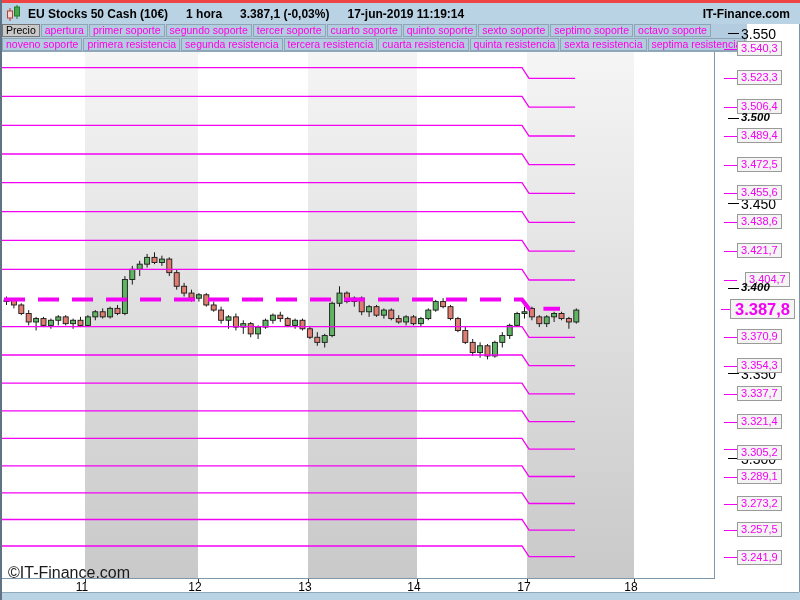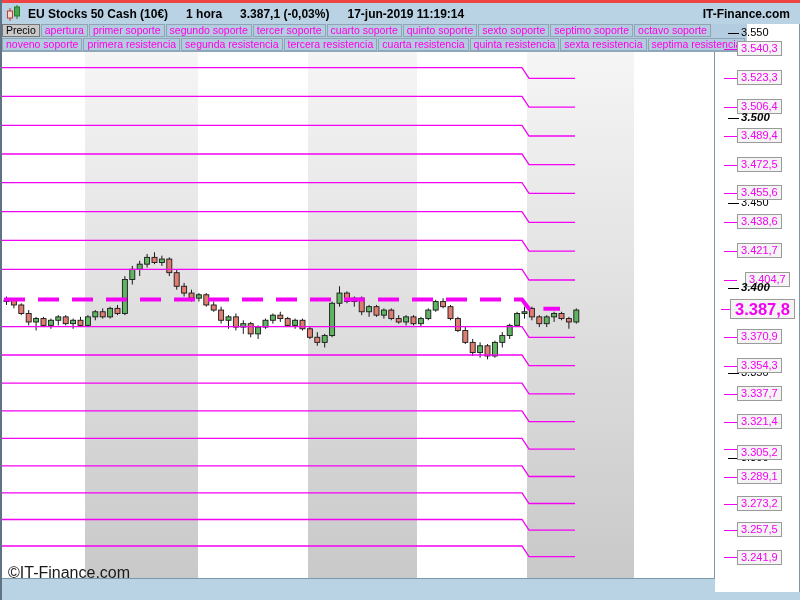--- a/index.html
+++ b/index.html
@@ -30,21 +30,21 @@
   
   #plot{position:absolute;left:0;top:52px;width:712px;height:526px;background:#fff;
         border-right:1px solid #7d98ab;border-bottom:1px solid #7d98ab;box-sizing:content-box;}
   #plot svg{display:block;}
   #watermark{position:absolute;left:6px;top:564px;font-size:16px;color:#1a1a1a;z-index:3;}
   
   #y-axis{position:absolute;left:713px;top:24px;width:84px;height:568px;z-index:4;
           border-right:1px solid #7d98ab;box-sizing:content-box;}
   #y-axis .whitebg-top{position:absolute;left:32px;top:0;width:52px;height:28px;background:#fff;}
   #y-axis .whitebg-main{position:absolute;left:0;top:28px;width:84px;height:540px;background:#fff;}
-  .ylabel{position:absolute;font-size:11px;color:#000;white-space:nowrap;}
+  .ylabel{position:absolute;font-size:14px;color:#000;white-space:nowrap;}
   .ylabel.bold{font-weight:bold;font-size:11.5px;font-style:italic;}
   .ytick{position:absolute;height:1px;background:#000;}
   .ytick.mag{background:#f303f3;}
   .ybox{position:absolute;font-size:11px;color:#f303f3;background:#f4f4f4;
         border:1px solid #9a9a9a;padding:0 3px;line-height:13px;white-space:nowrap;}
   .ybox.big{font-size:16.5px;font-weight:bold;line-height:18px;padding:0 4px;}
   
   #x-axis{position:absolute;left:0;top:579px;width:797px;height:13px;background:#fff;
           border-bottom:1px solid #8fa8ba;box-sizing:content-box;}
   .xtick{position:absolute;top:0;width:1px;height:4px;background:#333;}
@@ -322,14 +322,28 @@
       <div class="ytick mag" style="left: 9px; width: 13px; top: 532.749px;"></div>
       <div class="ybox" style="left: 22px; top: 526px;">3.241,9</div>
       <div class="ytick" style="left: 13px; width: 11px; top: 93.9625px;"></div>
       <div class="ylabel bold" style="left: 26px; top: 86.9625px;">3.500</div>
       <div class="ytick" style="left: 13px; width: 11px; top: 263.969px;"></div>
       <div class="ylabel bold" style="left: 26px; top: 256.969px;">3.400</div>
       <div class="ytick mag" style="left: 6px; width: 11px; top: 284.71px;"></div>
       <div class="ybox big" style="left: 15px; top: 274.71px;">3.387,8</div>
     </div>
 
+  <div id="x-axis">
+      <div class="xtick" style="left: 83px;"></div>
+      <div class="xtick" style="left: 196px;"></div>
+      <div class="xtick" style="left: 306px;"></div>
+      <div class="xtick" style="left: 415px;"></div>
+      <div class="xtick" style="left: 525px;"></div>
+      <div class="xtick" style="left: 632px;"></div>
+      <div class="xlabel" style="left: 80px;">11</div>
+      <div class="xlabel" style="left: 193px;">12</div>
+      <div class="xlabel" style="left: 303px;">13</div>
+      <div class="xlabel" style="left: 412px;">14</div>
+      <div class="xlabel" style="left: 522px;">17</div>
+      <div class="xlabel" style="left: 629px;">18</div>
+    </div>
 
 </div>
 
 </body></html>

